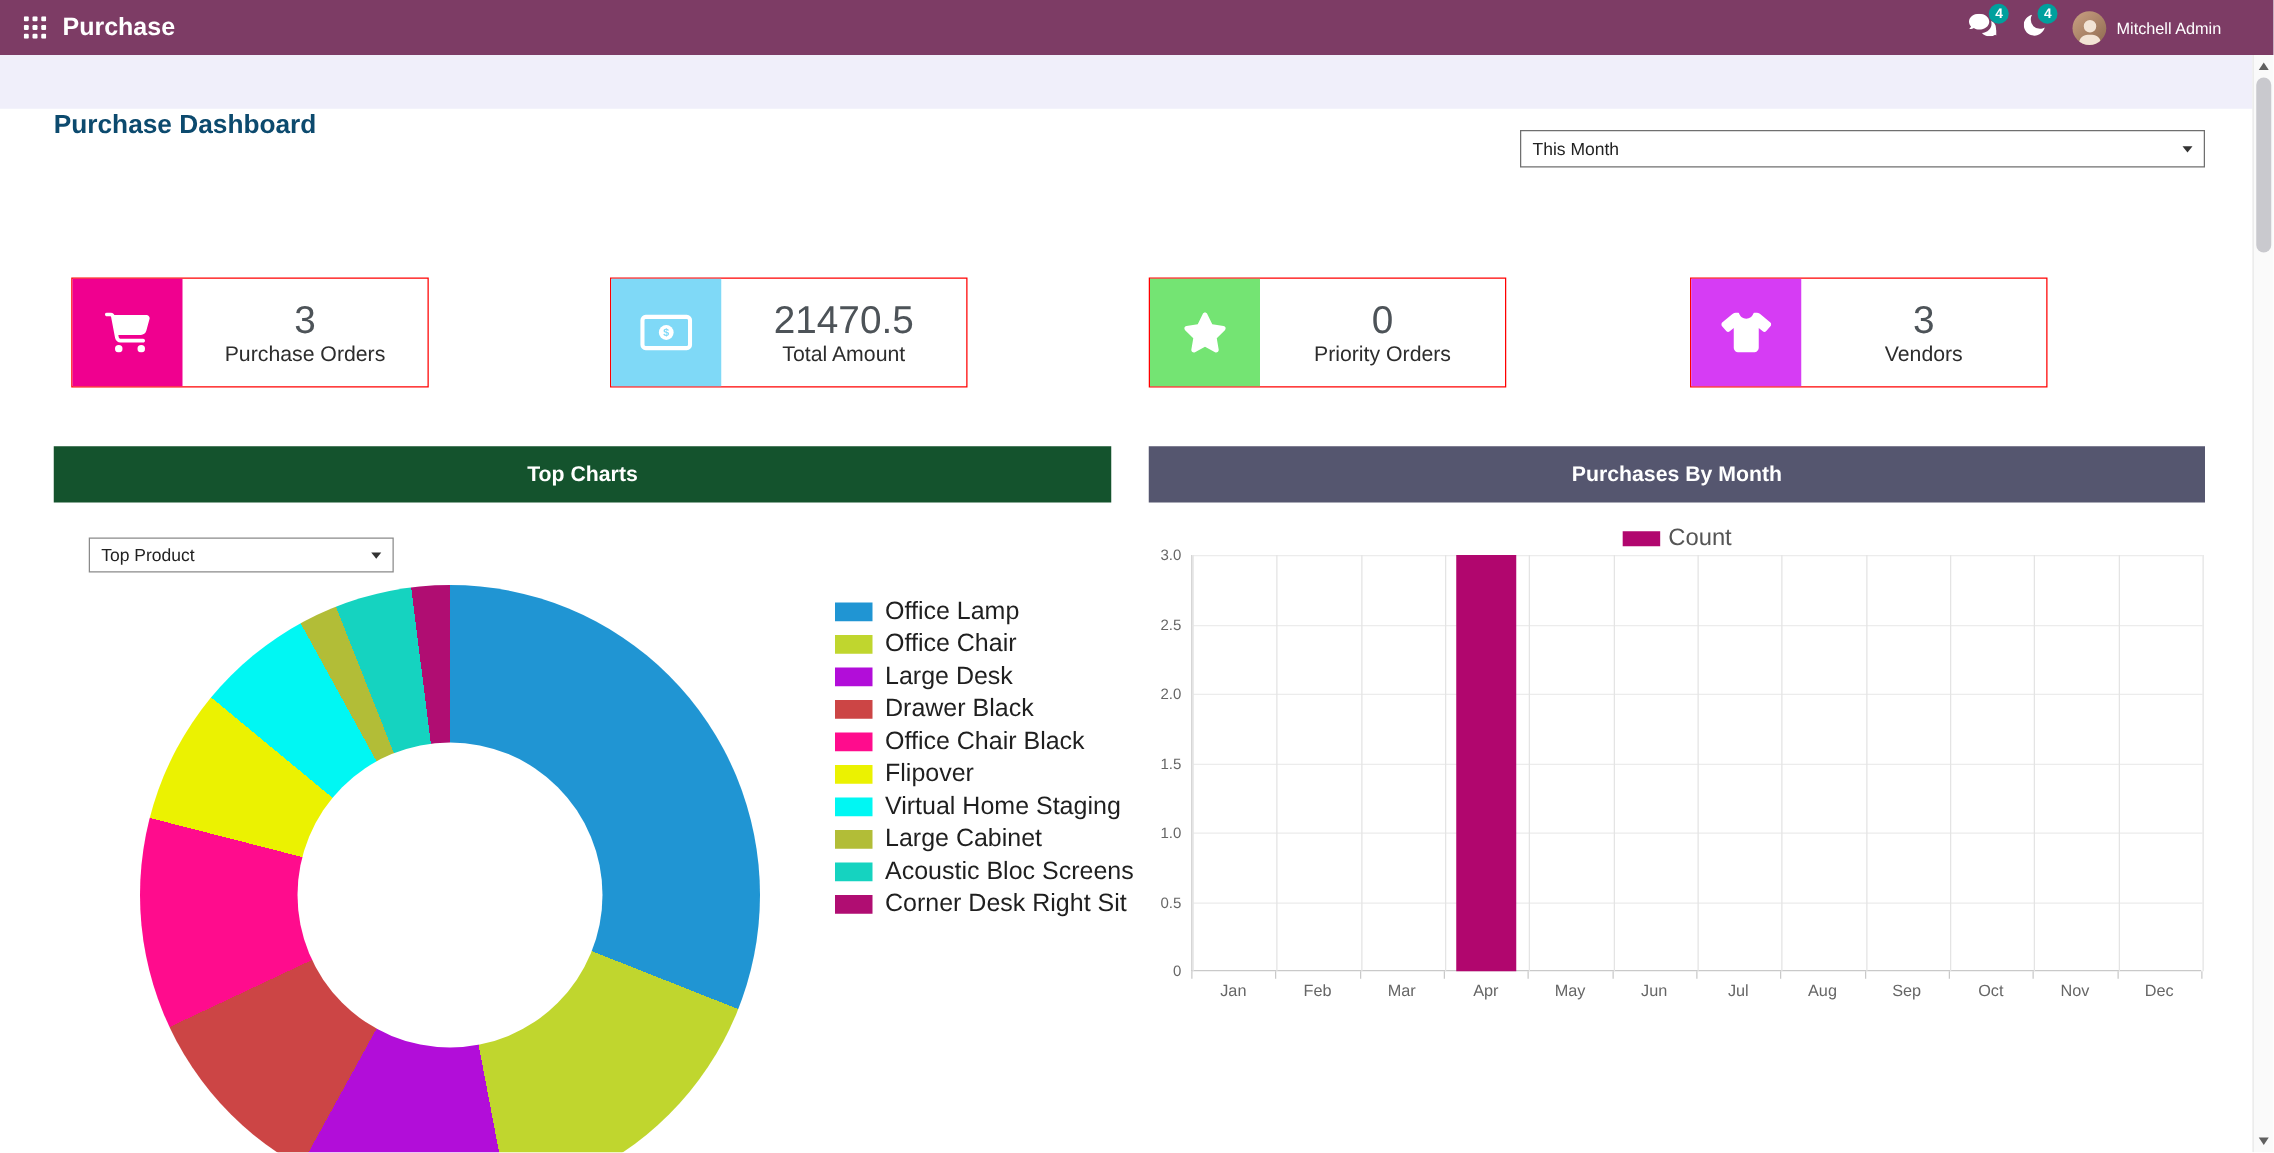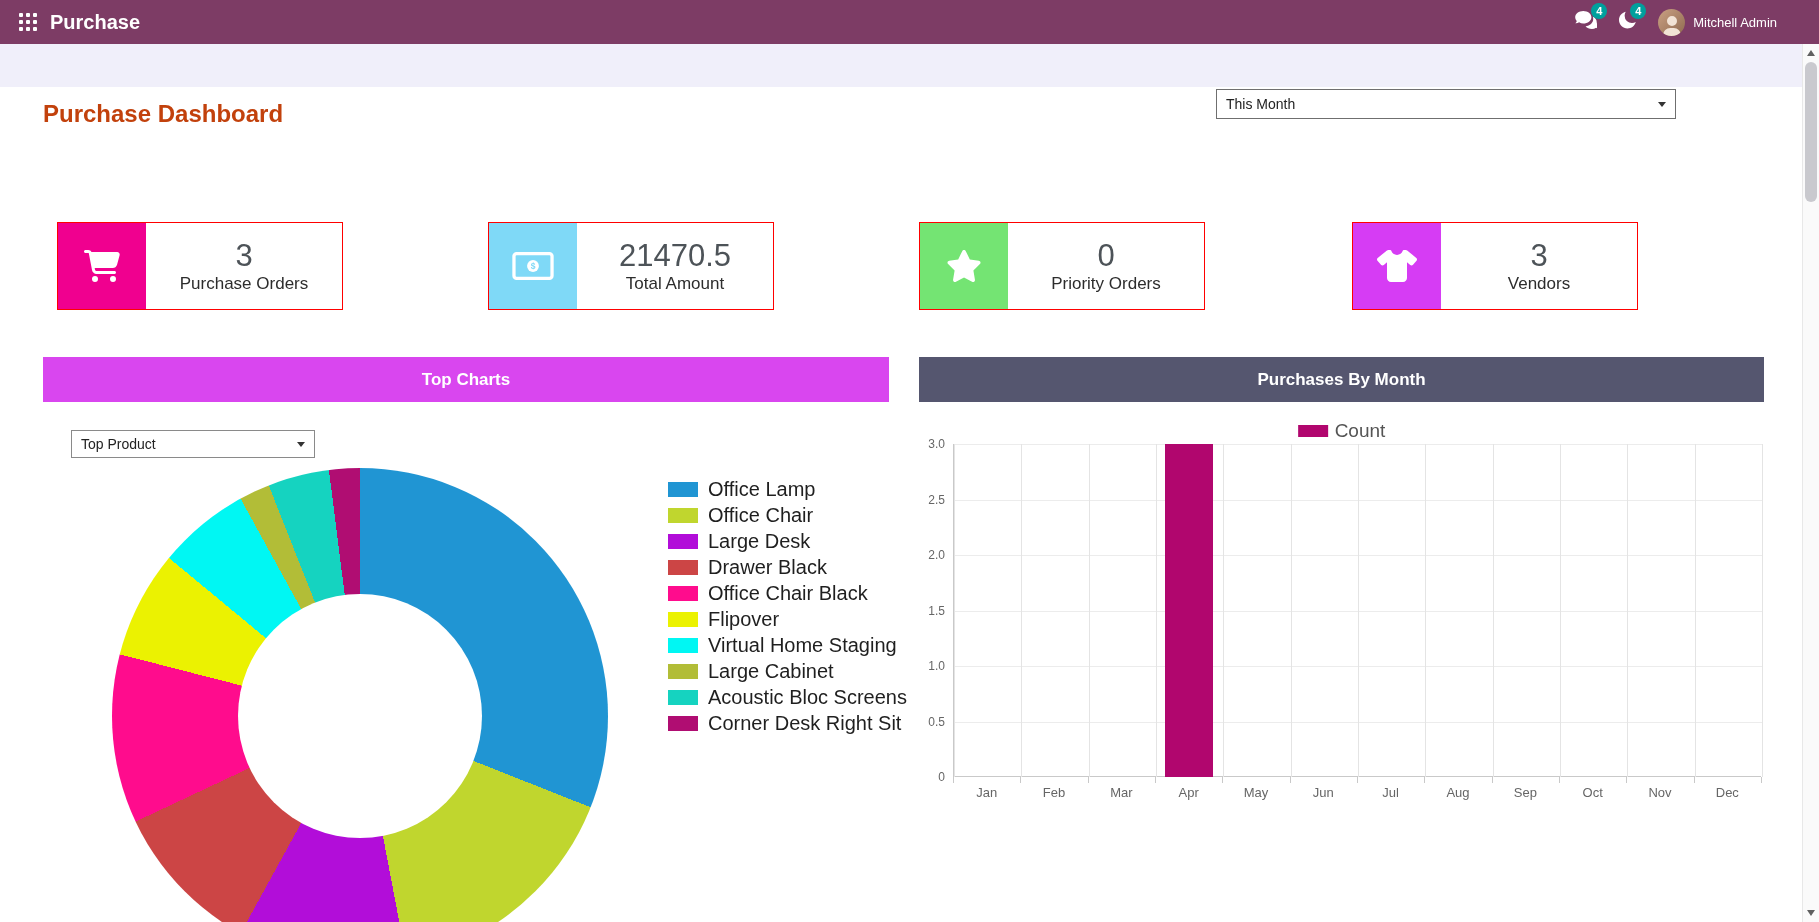--- a/index.html
+++ b/index.html
@@ -39,46 +39,46 @@
   .scrollbar {
     position:absolute; top:44px; right:0; width:17px; height:878px;
     background:#fafafa; border-left:1px solid #e8e8e8;
   }
   .scroll-arrow { position:absolute; left:4px; width:0; height:0; border-left:4px solid transparent; border-right:4px solid transparent; }
   .scroll-arrow.up { top:6px; border-bottom:6px solid #606060; }
   .scroll-arrow.down { bottom:6px; border-top:6px solid #606060; }
   .scroll-thumb { position:absolute; top:18px; left:2px; width:12px; height:140px; background:#c9c9ce; border-radius:6px; }
 
   
-  .page-title { position:absolute; left:43px; top:100px; font-size:24px; font-weight:bold; color:#c2410c; }
+  .page-title { position:absolute; left:43px; top:88px; font-size:21px; font-weight:bold; color:#0c4a6e; }
   .select-box {
     position:absolute; background:#fff; border:1px solid #6f6f6f; display:flex;
     align-items:center; justify-content:space-between; padding:0 9px; cursor:pointer;
   }
   .select-box .sel-text { font-size:14px; color:#222; }
   .caret { width:0; height:0; border-left:4px solid transparent; border-right:4px solid transparent; border-top:5px solid #333; }
-  #period-select { left:1216px; top:89px; width:460px; height:30px; }
+  #period-select { left:1216px; top:104px; width:548px; height:30px; }
   #top-product-select { left:71px; top:430px; width:244px; height:28px; border-color:#8a8a8a; }
 
   
   .kpi-card {
     position:absolute; top:222px; width:286px; height:88px; background:#fff;
     border:1px solid #ff0000; display:flex; cursor:pointer;
   }
   .kpi-icon { width:88px; height:100%; display:flex; align-items:center; justify-content:center; flex:none; }
   .kpi-body { flex:1; display:flex; flex-direction:column; align-items:center; justify-content:center; }
   .kpi-value { font-size:31px; color:#4d5358; line-height:36px; }
   .kpi-label { font-size:17px; color:#2d2d2d; }
 
   
   .panel-header {
     position:absolute; top:357px; height:45px; color:#fff; font-size:17px; font-weight:bold;
     display:flex; align-items:center; justify-content:center;
   }
-  #left-panel-header { left:43px; width:846px; background:#d946ef; }
+  #left-panel-header { left:43px; width:846px; background:#14532d; }
   #right-panel-header { left:919px; width:845px; background:#55566f; }
 
   
   #donut {
     position:absolute; left:112px; top:468px; width:496px; height:496px;
     border-radius:50%; background:#ddd;
   }
   #donut-hole { position:absolute; inset:126px; background:#fff; border-radius:50%; }
   #donut-legend { position:absolute; left:668px; top:476px; }
   .lg-item { display:flex; align-items:center; height:26px; cursor:pointer; }

